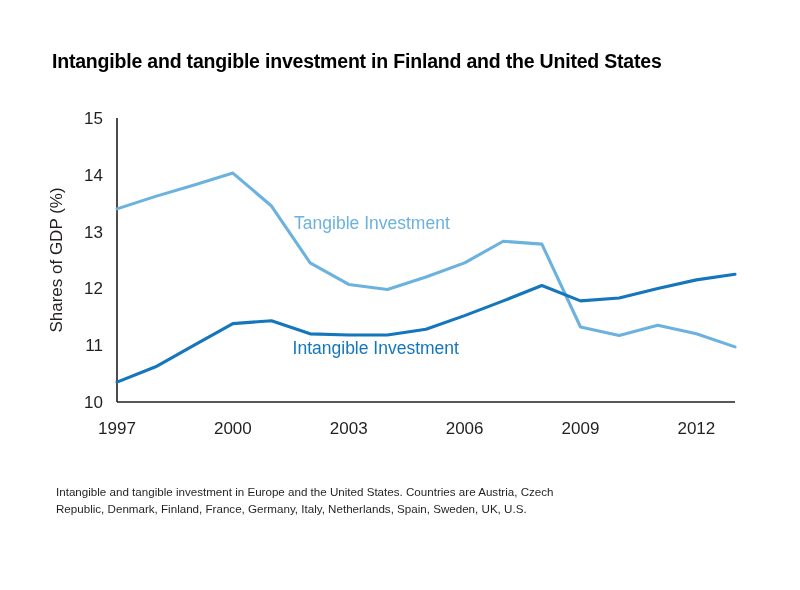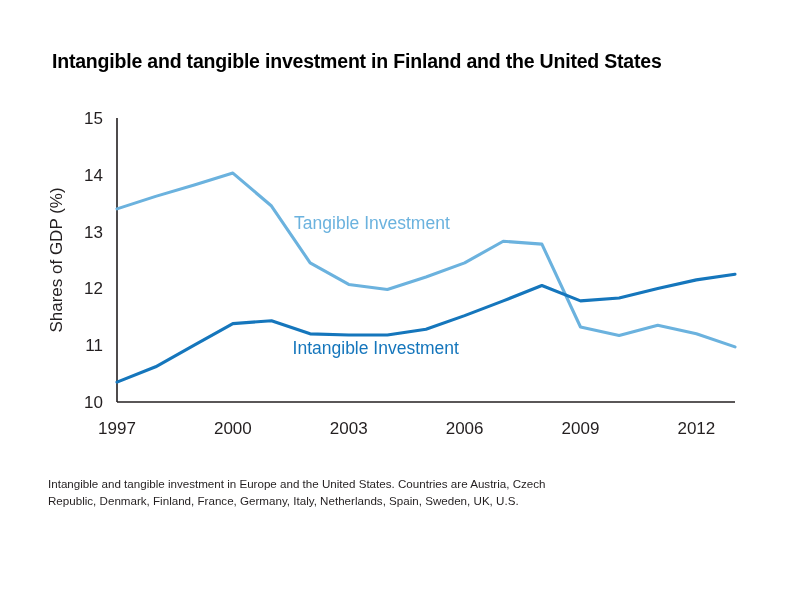--- a/index.html
+++ b/index.html
@@ -82,21 +82,21 @@
   }
   .footnote-source {
     font-size: 11.6px;
     color: #231f20;
     margin: 0 0 16px 0;
     line-height: 1.35;
   }
   .footnote-note {
     font-size: 11.6px;
     color: #231f20;
-    margin: 0;
+    margin: 8px;
     line-height: 1.45;
     max-width: 545px;
   }
 </style>
 </head>
 <body>
 
 <div id="chart-figure">
 
   <div id="chart-title">Intangible and tangible investment in Finland and the United States</div>

